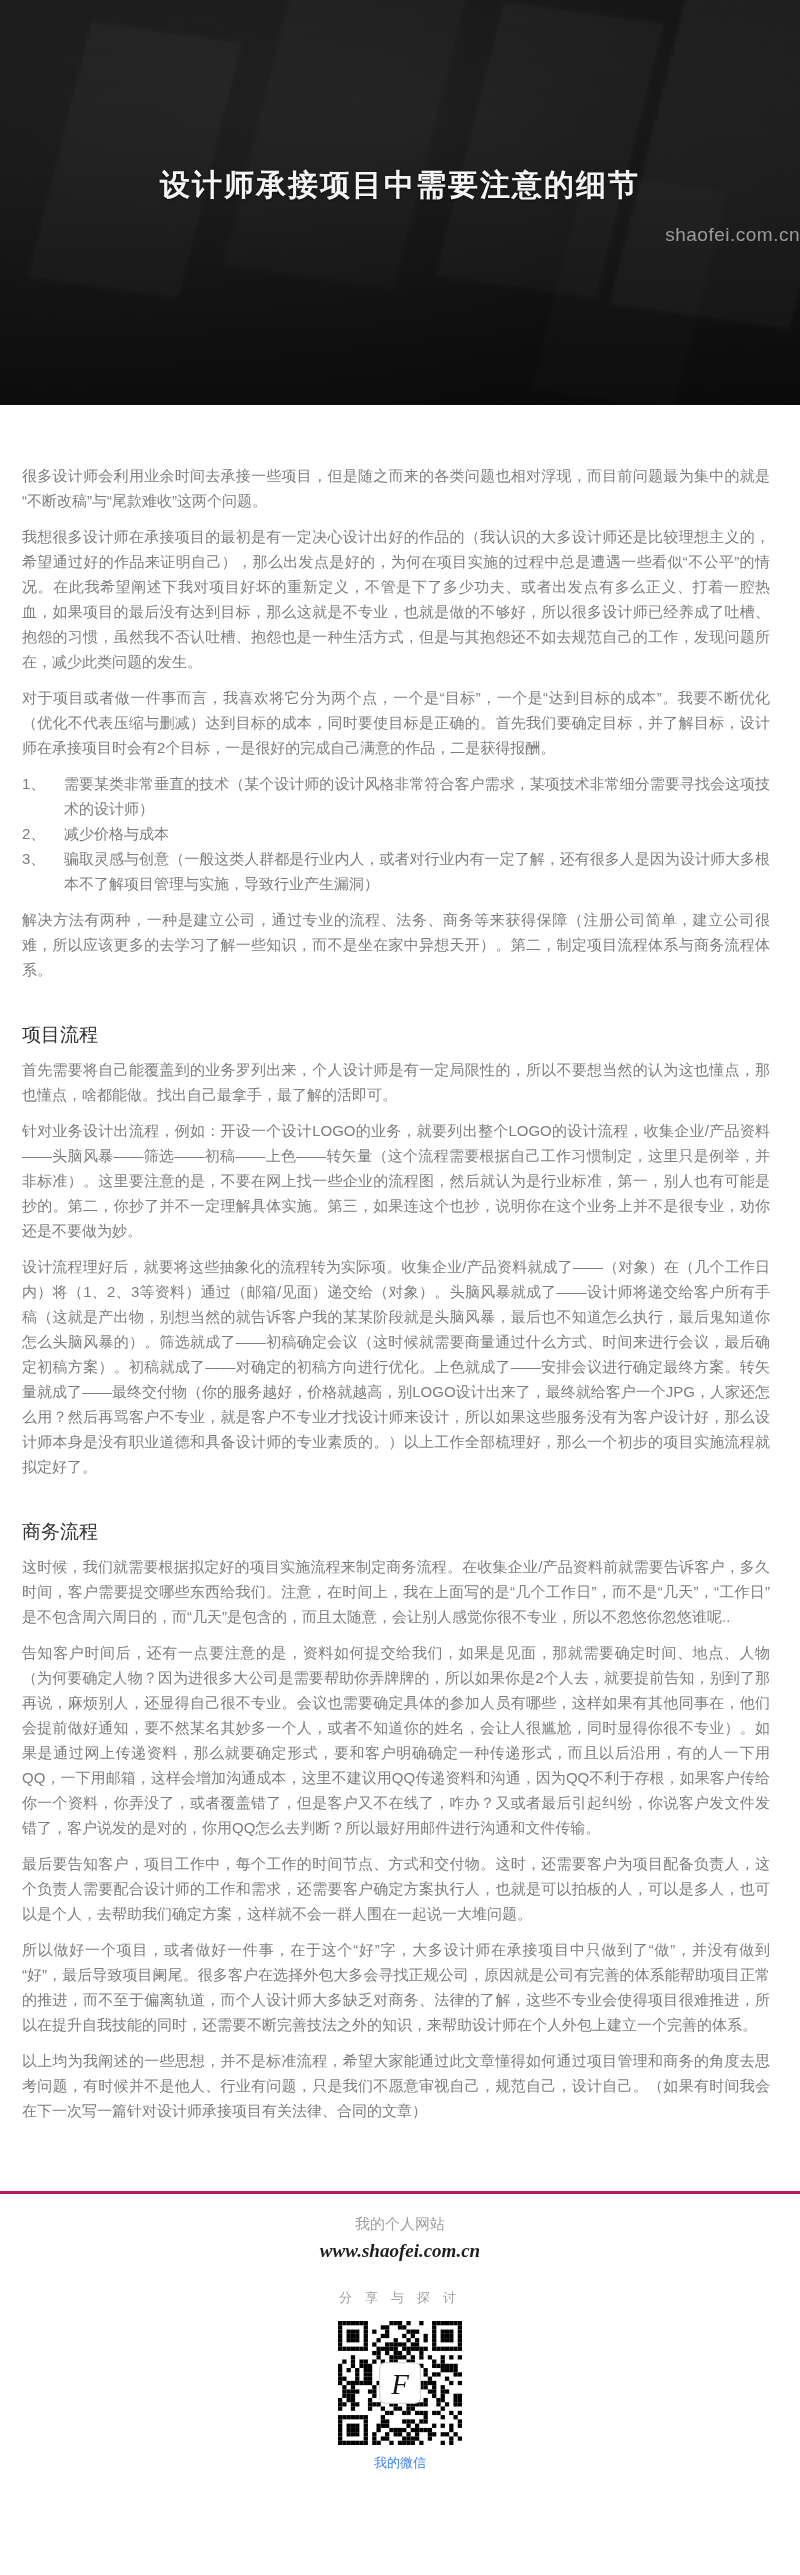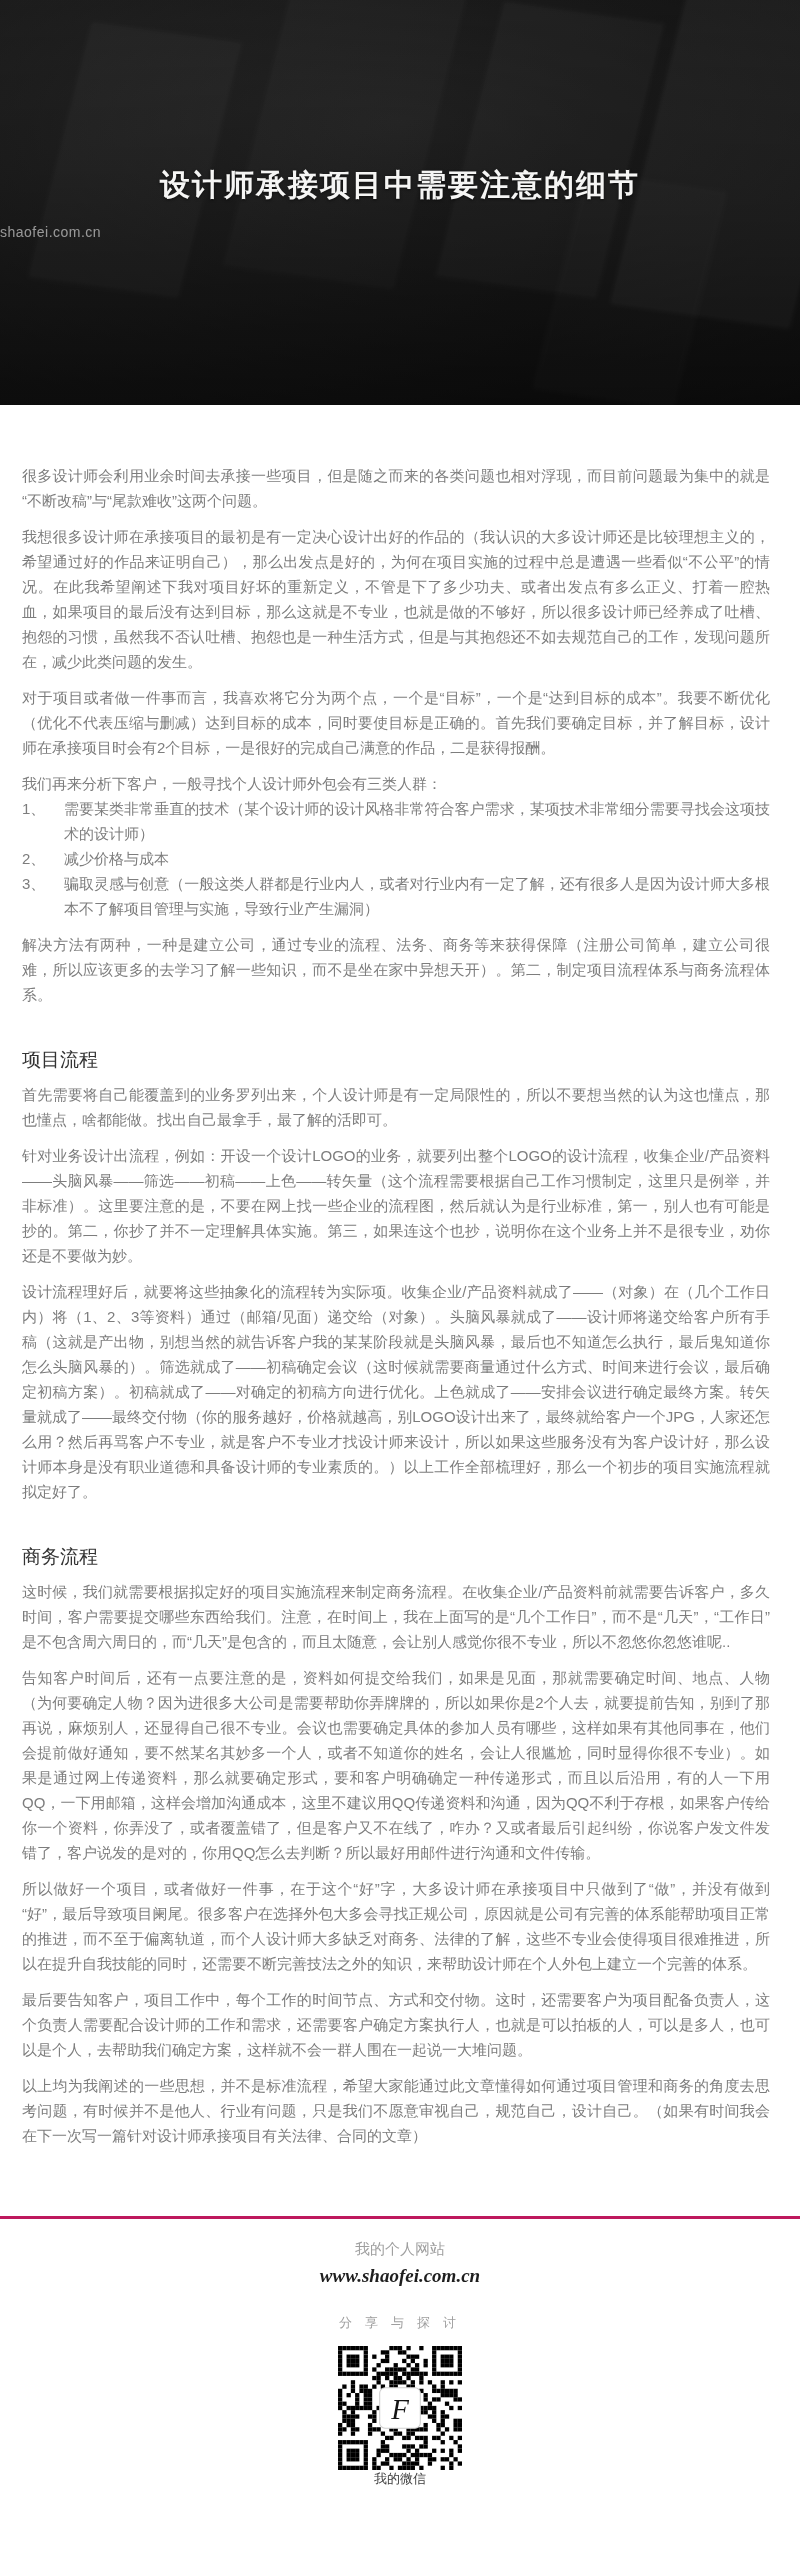--- a/index.html
+++ b/index.html
@@ -41,23 +41,23 @@
     text-align: center;
     color: #f5f5f4;
     font-size: 30px;
     font-weight: bold;
     letter-spacing: 2px;
     text-shadow: 0 1px 3px rgba(0,0,0,0.6);
   }
   .hero-sub {
     position: absolute;
     top: 224px; left: 0; width: 100%;
-    text-align: left;
+    text-align: right;
     color: rgba(255,255,255,0.55);
-    font-size: 14px;
+    font-size: 19px;
     letter-spacing: 0.5px;
   }
   
   article {
     padding: 58px 30px 0 22px;
     color: #7d7d7d;
     font-size: 15px;
     line-height: 25px;
     text-align: justify;
   }
@@ -94,21 +94,21 @@
   }
   .share-label {
     color: #9f9f9f;
     font-size: 13px;
     letter-spacing: 13px;
     padding-left: 8px; 
     margin: 26px 0 14px 0;
   }
   .qr-wrap { width: 124px; height: 124px; margin: 0 auto; }
   .qr-wrap svg { width: 124px; height: 124px; display: block; }
-  .wechat-label { color: #404040; font-size: 13px; }
+  .wechat-label { color: #3b82f6; font-size: 13px; margin-top: 9px; }
 </style>
 </head>
 <body>
 
 <header class="hero">
   <div>
     <div class="sheet s1"></div>
     <div class="sheet s2"></div>
     <div class="sheet s3"></div>
     <div class="sheet s4"></div>
@@ -116,21 +116,20 @@
     <div class="hero-shade"></div>
   </div>
   <h1 class="hero-title">设计师承接项目中需要注意的细节</h1>
   <div class="hero-sub">shaofei.com.cn</div>
 </header>
 
 <article>
     <p class="para">很多设计师会利用业余时间去承接一些项目，但是随之而来的各类问题也相对浮现，而目前问题最为集中的就是“不断改稿”与“尾款难收”这两个问题。</p>
     <p class="para">我想很多设计师在承接项目的最初是有一定决心设计出好的作品的（我认识的大多设计师还是比较理想主义的，希望通过好的作品来证明自己），那么出发点是好的，为何在项目实施的过程中总是遭遇一些看似“不公平”的情况。在此我希望阐述下我对项目好坏的重新定义，不管是下了多少功夫、或者出发点有多么正义、打着一腔热血，如果项目的最后没有达到目标，那么这就是不专业，也就是做的不够好，所以很多设计师已经养成了吐槽、抱怨的习惯，虽然我不否认吐槽、抱怨也是一种生活方式，但是与其抱怨还不如去规范自己的工作，发现问题所在，减少此类问题的发生。</p>
     <p class="para">对于项目或者做一件事而言，我喜欢将它分为两个点，一个是“目标”，一个是“达到目标的成本”。我要不断优化（优化不代表压缩与删减）达到目标的成本，同时要使目标是正确的。首先我们要确定目标，并了解目标，设计师在承接项目时会有2个目标，一是很好的完成自己满意的作品，二是获得报酬。</p>
-    <p class="para tight">我们再来分析下客户，一般寻找个人设计师外包会有三类人群：</p>
     <div class="olist">
       <div class="row">
         <span class="num">1、</span>
         <span class="txt">需要某类非常垂直的技术（某个设计师的设计风格非常符合客户需求，某项技术非常细分需要寻找会这项技术的设计师）</span>
       </div>
       <div class="row">
         <span class="num">2、</span>
         <span class="txt">减少价格与成本</span>
       </div>
       <div class="row">
@@ -139,22 +138,22 @@
       </div>
     </div>
     <p class="para">解决方法有两种，一种是建立公司，通过专业的流程、法务、商务等来获得保障（注册公司简单，建立公司很难，所以应该更多的去学习了解一些知识，而不是坐在家中异想天开）。第二，制定项目流程体系与商务流程体系。</p>
     <h2 class="sec-heading">项目流程</h2>
     <p class="para">首先需要将自己能覆盖到的业务罗列出来，个人设计师是有一定局限性的，所以不要想当然的认为这也懂点，那也懂点，啥都能做。找出自己最拿手，最了解的活即可。</p>
     <p class="para">针对业务设计出流程，例如：开设一个设计LOGO的业务，就要列出整个LOGO的设计流程，收集企业/产品资料——头脑风暴——筛选——初稿——上色——转矢量（这个流程需要根据自己工作习惯制定，这里只是例举，并非标准）。这里要注意的是，不要在网上找一些企业的流程图，然后就认为是行业标准，第一，别人也有可能是抄的。第二，你抄了并不一定理解具体实施。第三，如果连这个也抄，说明你在这个业务上并不是很专业，劝你还是不要做为妙。</p>
     <p class="para">设计流程理好后，就要将这些抽象化的流程转为实际项。收集企业/产品资料就成了——（对象）在（几个工作日内）将（1、2、3等资料）通过（邮箱/见面）递交给（对象）。头脑风暴就成了——设计师将递交给客户所有手稿（这就是产出物，别想当然的就告诉客户我的某某阶段就是头脑风暴，最后也不知道怎么执行，最后鬼知道你怎么头脑风暴的）。筛选就成了——初稿确定会议（这时候就需要商量通过什么方式、时间来进行会议，最后确定初稿方案）。初稿就成了——对确定的初稿方向进行优化。上色就成了——安排会议进行确定最终方案。转矢量就成了——最终交付物（你的服务越好，价格就越高，别LOGO设计出来了，最终就给客户一个JPG，人家还怎么用？然后再骂客户不专业，就是客户不专业才找设计师来设计，所以如果这些服务没有为客户设计好，那么设计师本身是没有职业道德和具备设计师的专业素质的。）以上工作全部梳理好，那么一个初步的项目实施流程就拟定好了。</p>
     <h2 class="sec-heading">商务流程</h2>
     <p class="para">这时候，我们就需要根据拟定好的项目实施流程来制定商务流程。在收集企业/产品资料前就需要告诉客户，多久时间，客户需要提交哪些东西给我们。注意，在时间上，我在上面写的是“几个工作日”，而不是“几天”，“工作日”是不包含周六周日的，而“几天”是包含的，而且太随意，会让别人感觉你很不专业，所以不忽悠你忽悠谁呢..</p>
     <p class="para">告知客户时间后，还有一点要注意的是，资料如何提交给我们，如果是见面，那就需要确定时间、地点、人物（为何要确定人物？因为进很多大公司是需要帮助你弄牌牌的，所以如果你是2个人去，就要提前告知，别到了那再说，麻烦别人，还显得自己很不专业。会议也需要确定具体的参加人员有哪些，这样如果有其他同事在，他们会提前做好通知，要不然某名其妙多一个人，或者不知道你的姓名，会让人很尴尬，同时显得你很不专业）。如果是通过网上传递资料，那么就要确定形式，要和客户明确确定一种传递形式，而且以后沿用，有的人一下用QQ，一下用邮箱，这样会增加沟通成本，这里不建议用QQ传递资料和沟通，因为QQ不利于存根，如果客户传给你一个资料，你弄没了，或者覆盖错了，但是客户又不在线了，咋办？又或者最后引起纠纷，你说客户发文件发错了，客户说发的是对的，你用QQ怎么去判断？所以最好用邮件进行沟通和文件传输。</p>
+    <p class="para">最后要告知客户，项目工作中，每个工作的时间节点、方式和交付物。这时，还需要客户为项目配备负责人，这个负责人需要配合设计师的工作和需求，还需要客户确定方案执行人，也就是可以拍板的人，可以是多人，也可以是个人，去帮助我们确定方案，这样就不会一群人围在一起说一大堆问题。</p>
     <p class="para">所以做好一个项目，或者做好一件事，在于这个“好”字，大多设计师在承接项目中只做到了“做”，并没有做到“好”，最后导致项目阑尾。很多客户在选择外包大多会寻找正规公司，原因就是公司有完善的体系能帮助项目正常的推进，而不至于偏离轨道，而个人设计师大多缺乏对商务、法律的了解，这些不专业会使得项目很难推进，所以在提升自我技能的同时，还需要不断完善技法之外的知识，来帮助设计师在个人外包上建立一个完善的体系。</p>
-    <p class="para">最后要告知客户，项目工作中，每个工作的时间节点、方式和交付物。这时，还需要客户为项目配备负责人，这个负责人需要配合设计师的工作和需求，还需要客户确定方案执行人，也就是可以拍板的人，可以是多人，也可以是个人，去帮助我们确定方案，这样就不会一群人围在一起说一大堆问题。</p>
     <p class="para">以上均为我阐述的一些思想，并不是标准流程，希望大家能通过此文章懂得如何通过项目管理和商务的角度去思考问题，有时候并不是他人、行业有问题，只是我们不愿意审视自己，规范自己，设计自己。（如果有时间我会在下一次写一篇针对设计师承接项目有关法律、合同的文章）</p>
   </article>
 
 <footer>
   <div class="site-label">我的个人网站</div>
   <div class="site-url">www.shaofei.com.cn</div>
   <div class="share-label">分享与探讨</div>
   <div class="qr-wrap">
     <svg id="qr-svg" xmlns="http://www.w3.org/2000/svg" viewBox="0 0 116 116">
         <rect width="116" height="116" fill="#ffffff"></rect>

